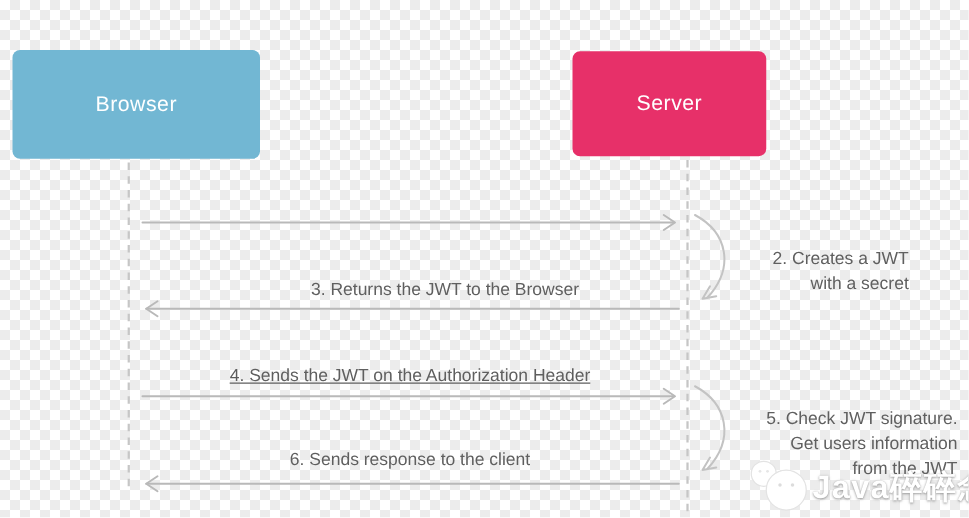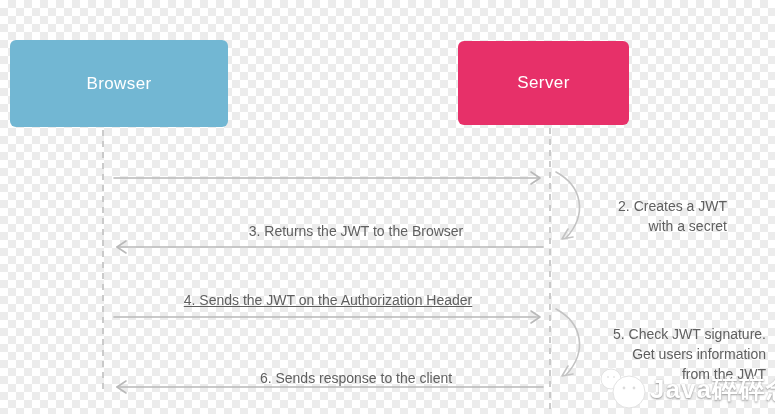--- a/index.html
+++ b/index.html
@@ -7,31 +7,31 @@
     position:relative;width:775px;height:414px;overflow:hidden;
     font-family:"Liberation Sans",sans-serif;
     background-color:#ffffff;
     background-image:conic-gradient(#ececec 25%, transparent 0 50%, #ececec 0 75%, transparent 0);
     background-size:16px 16px;
   }
   .actor{
     position:absolute;border-radius:6px;display:flex;align-items:center;justify-content:center;
     color:#ffffff;font-size:17px;letter-spacing:.4px;
   }
-  .actor-browser{left:10px;top:40px;width:218px;height:87px;background:#72b7d3;}
-  .actor-server{left:458px;top:41px;width:171px;height:84px;background:#e73069;}
+  .actor-browser{left:10px;top:40px;width:198px;height:87px;background:#72b7d3;}
+  .actor-server{left:458px;top:41px;width:155px;height:84px;background:#e73069;}
   svg.overlay{position:absolute;left:0;top:0;pointer-events:none;}
   .msg{
     position:absolute;left:113px;width:430px;text-align:center;
     color:#5f5f5f;font-size:14px;white-space:nowrap;
   }
   .msg-1{top:153px;}
   .msg-3{top:223px;margin-left:28px;}
   .msg-4{top:292px;text-decoration:underline;}
-  .msg-6{top:370px;padding-left:28px;}
+  .msg-6{top:359px;}
   .note{
     position:absolute;text-align:right;color:#5f5f5f;font-size:14px;line-height:20px;white-space:nowrap;
   }
   .note-2{left:577px;top:196px;width:150px;}
   .note-5{left:586px;top:324px;width:180px;}
   .watermark{
     position:absolute;left:596px;top:364px;display:flex;align-items:flex-start;
   }
   .watermark-text{
     margin-left:2px;margin-top:8px;

